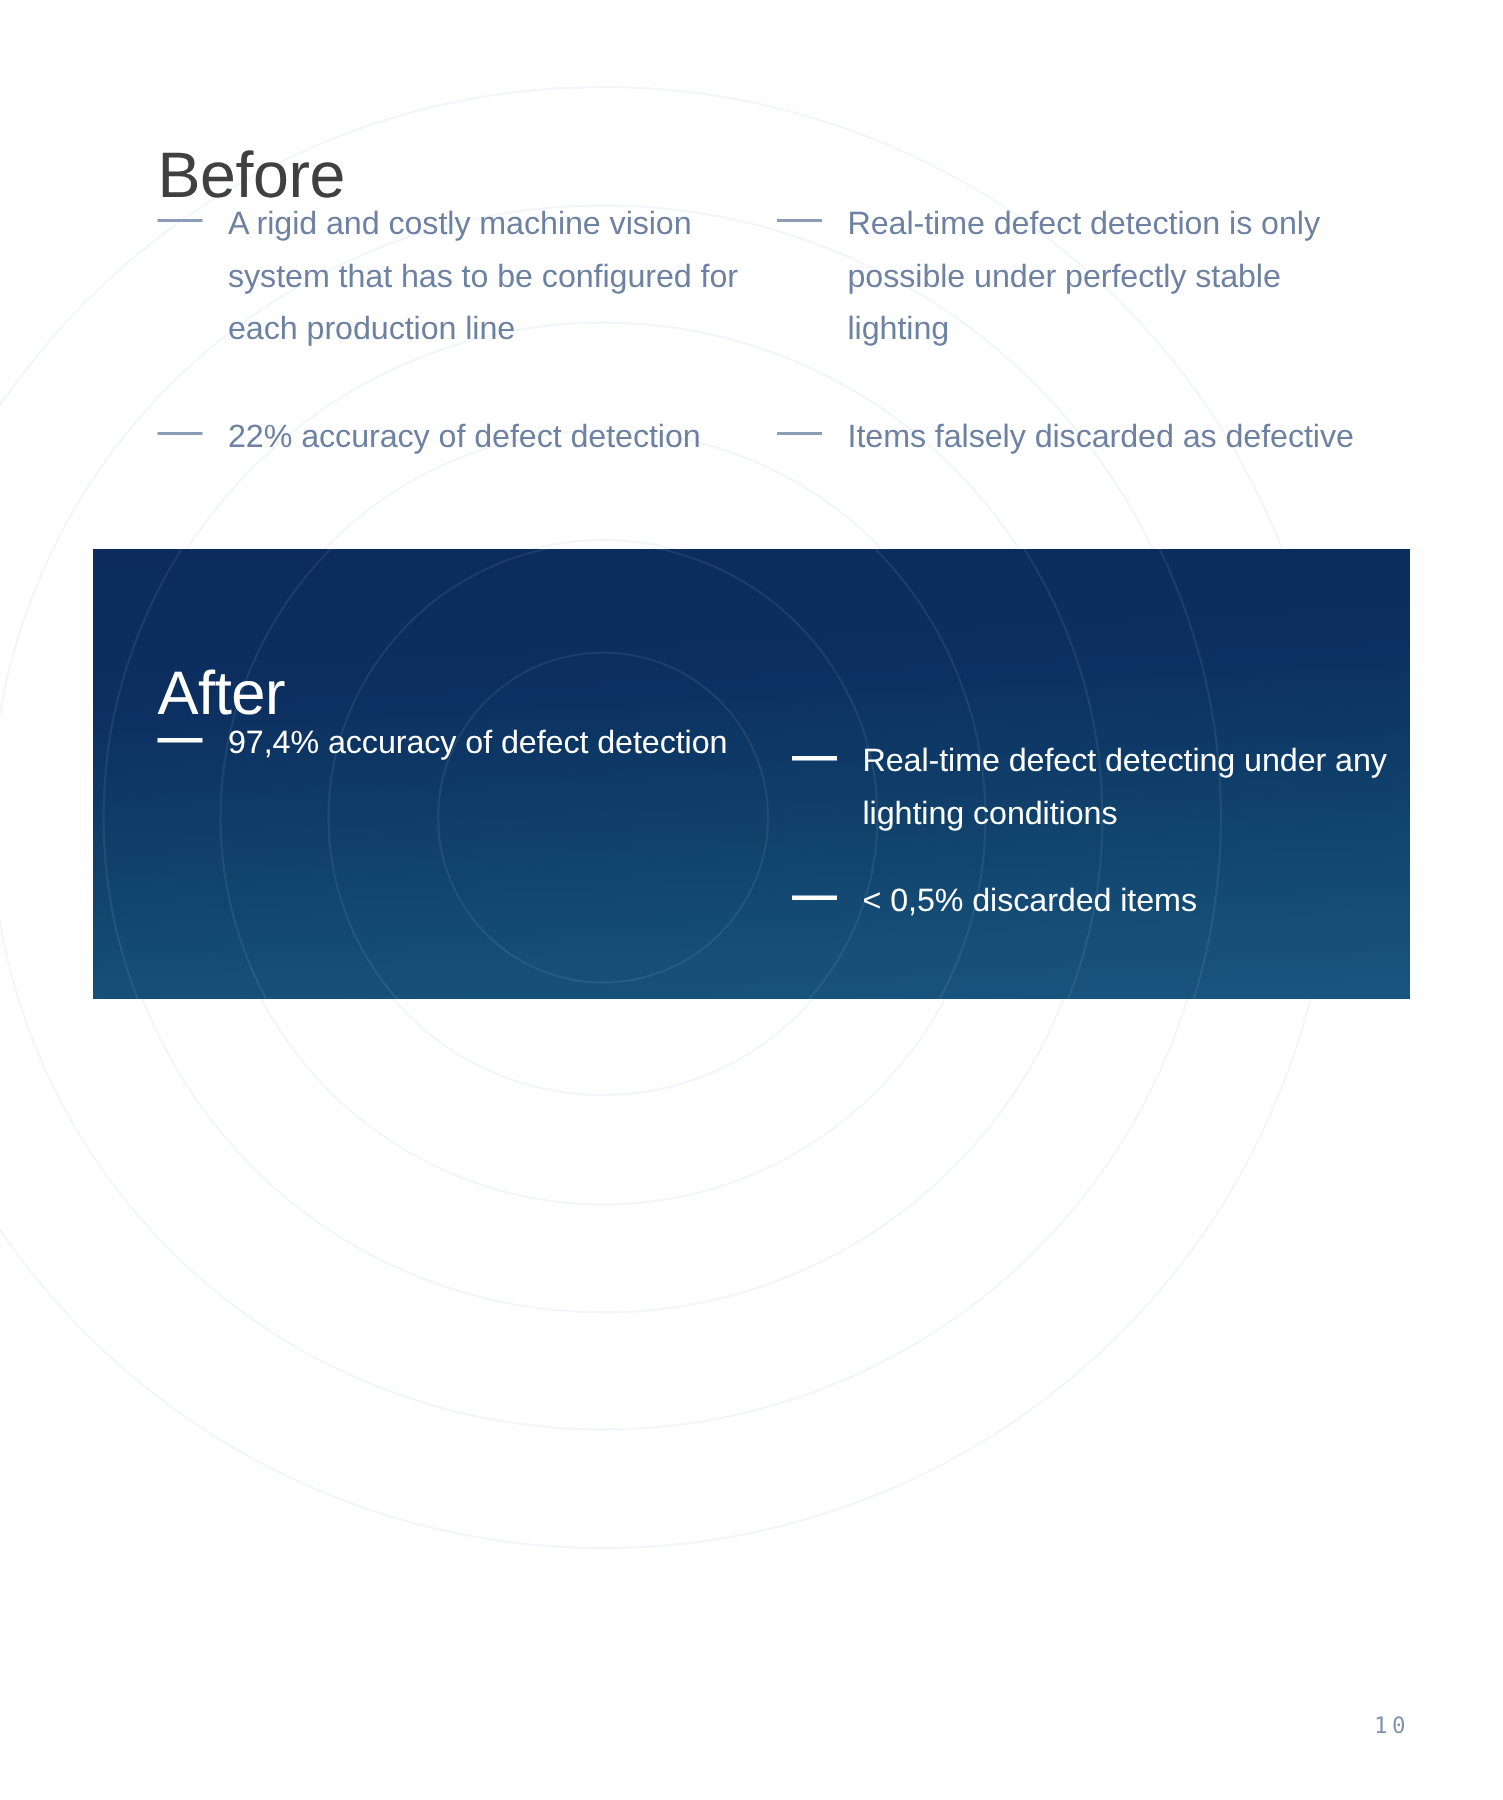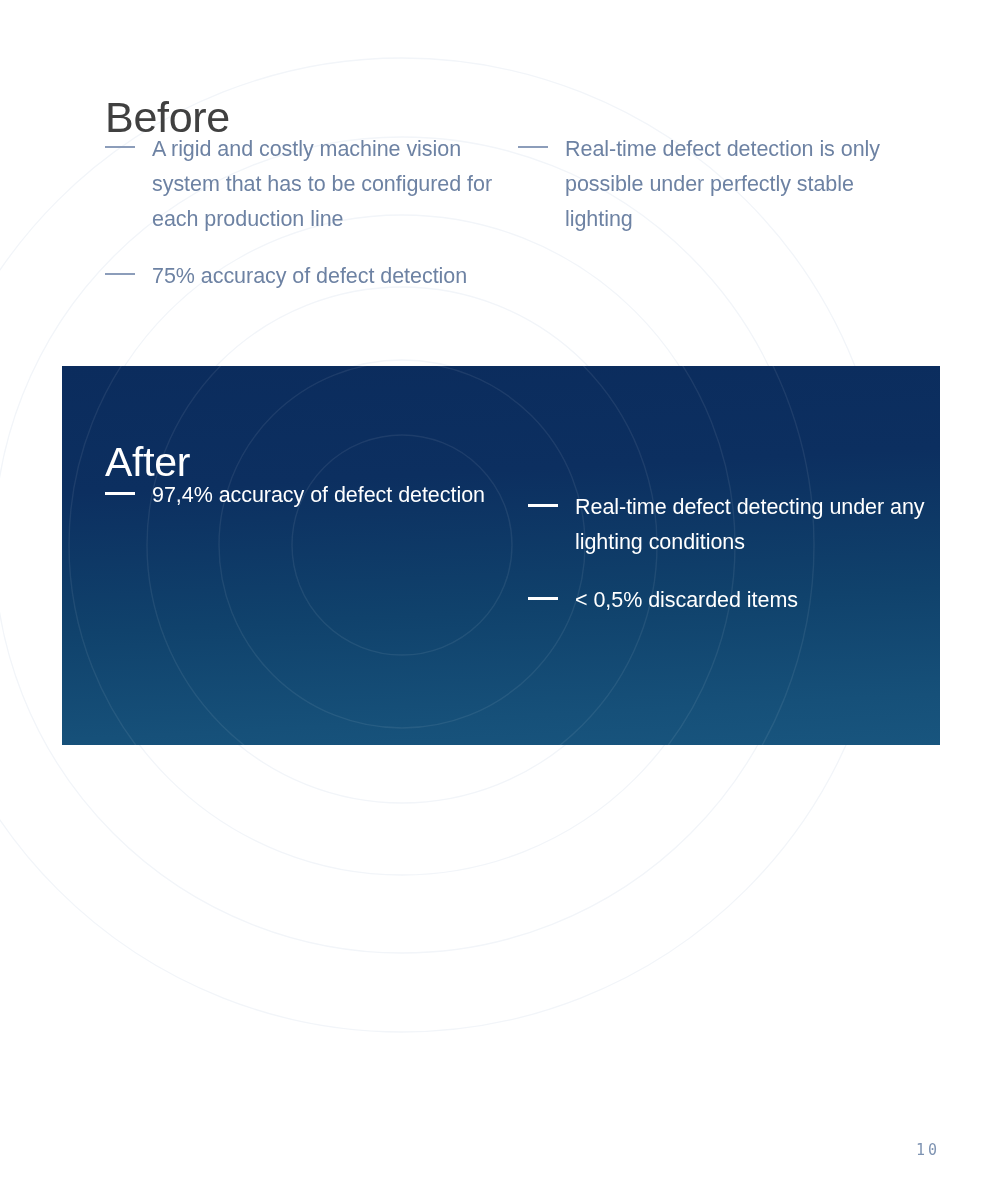--- a/index.html
+++ b/index.html
@@ -56,21 +56,21 @@
   .col {
     position: absolute;
     top: 0;
   }
   .col-left  { left: 105px; width: 400px; }
   .col-right { left: 518px; width: 405px; }
 
   .bullet {
     position: relative;
     padding-left: 47px;
-    margin-bottom: 22px;
+    margin-bottom: 37px;
   }
   .bullet:last-child { margin-bottom: 0; }
 
   .dash {
     position: absolute;
     left: 0;
     top: 14px;
     width: 30px;
     height: 2px;
     background: #8c9dba;
@@ -82,21 +82,21 @@
     font-weight: 400;
     letter-spacing: -0.05px;
   }
 
   
   .after-panel {
     position: absolute;
     left: 62px;
     top: 366px;
     width: 878px;
-    height: 379px;
+    height: 300px;
     background: linear-gradient(177deg, #0b2c5d 0%, #0c2f60 30%, #10426c 63%, #165079 88%, #18557e 100%);
     overflow: hidden;
     z-index: 3;
   }
   .panel-rings {
     position: absolute;
     left: 0; top: 0;
     width: 878px;
     height: 379px;
     pointer-events: none;
@@ -167,28 +167,32 @@
 
   <div class="before-cols">
 
     <div class="col col-left">
       <div class="bullet">
         <span class="dash"></span>
         <span class="bullet-text">A rigid and costly machine vision system that has to be configured for each production line</span>
       </div>
       <div class="bullet">
         <span class="dash"></span>
-        <span class="bullet-text">75% accuracy of defect detection</span>
+        <span class="bullet-text">22% accuracy of defect detection</span>
       </div>
     </div>
 
     <div class="col col-right">
       <div class="bullet">
         <span class="dash"></span>
         <span class="bullet-text">Real-time defect detection is only possible under perfectly stable lighting</span>
+      </div>
+      <div class="bullet">
+        <span class="dash"></span>
+        <span class="bullet-text">Items falsely discarded as defective</span>
       </div>
     </div>
 
   </div>
 </section>
 
 <section class="after-panel">
 
   <svg class="panel-rings" viewBox="0 0 878 379" xmlns="http://www.w3.org/2000/svg">
     <g fill="none" stroke="#ffffff" stroke-opacity="0.075" stroke-width="1.4">

